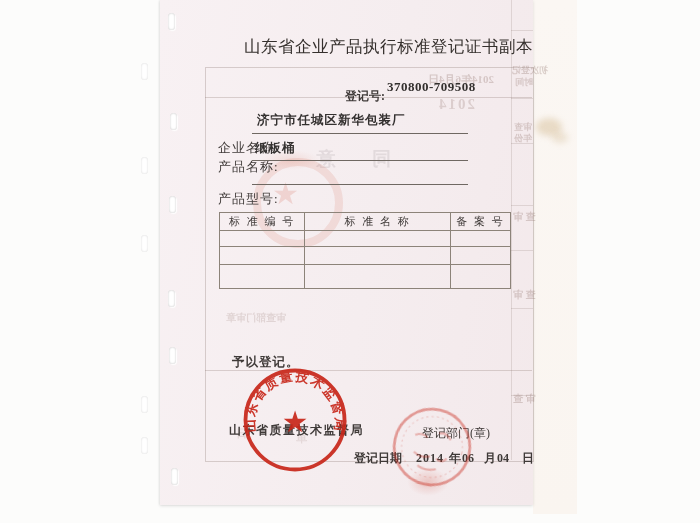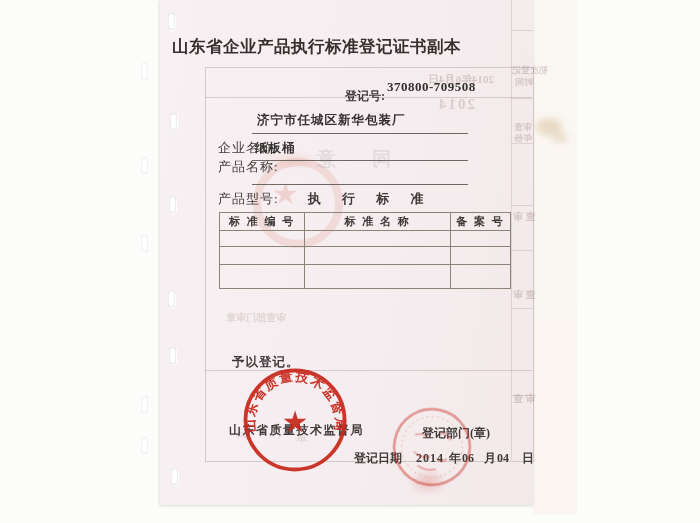--- a/index.html
+++ b/index.html
@@ -32,44 +32,44 @@
   .bleed{position:absolute;transform:scaleX(-1);color:rgba(150,122,115,.60);
     opacity:.55;white-space:nowrap;font-weight:600;}
   .bleed.gray{color:rgba(120,112,116,.55);}
   .bleed-ring{position:absolute;left:93px;top:158px;width:74px;height:74px;border-radius:50%;
     border:8px solid rgba(205,75,48,.12);}
   .bleed-star{position:absolute;left:112px;top:176px;font-size:30px;color:rgba(205,70,45,.16);
     transform:scaleX(-1);}
   .bleed-redchars{position:absolute;left:100px;top:150px;width:60px;height:20px;
     background:radial-gradient(ellipse,rgba(205,80,50,.12),rgba(205,80,50,0) 70%);}
   
-  .title{position:absolute;left:12px;top:36px;width:345px;text-align:left;
-    font-size:16.5px;font-weight:bold;letter-spacing:.5px;color:#35302d;}
+  .title{position:absolute;left:28px;top:36px;width:345px;text-align:right;
+    font-size:16.5px;font-weight:normal;letter-spacing:.5px;color:#35302d;}
   .regrow-label{position:absolute;left:185px;top:88px;font-size:12px;font-weight:600;}
   .regrow-value{position:absolute;left:227px;top:79px;font-size:13px;font-weight:bold;
     letter-spacing:.5px;color:#33302e;}
   .field-label{position:absolute;left:58px;font-size:13px;font-weight:400;letter-spacing:1px;margin-top:20px;}
   .field-value{position:absolute;font-size:12.5px;font-weight:600;letter-spacing:1px;color:#343130;}
   .u-line{position:absolute;left:92px;width:216px;height:1px;background:#6f6862;}
   .sec-head{position:absolute;left:130px;top:190px;width:160px;text-align:center;
     font-size:13px;font-weight:bold;letter-spacing:9px;}
   table.std{position:absolute;left:59px;top:212px;border-collapse:collapse;table-layout:fixed;}
   table.std td{border:1px solid #8c8379;padding:0;font-size:11px;overflow:visible;}
-  table.std tr.hdr td{height:17px;text-align:center;font-weight:bold;letter-spacing:2px;font-size:11px;}
+  table.std tr.hdr td{height:17px;text-align:center;font-weight:normal;letter-spacing:2px;font-size:11px;}
   table.std tr.r1 td{height:22px;}
   table.std tr.r2 td{height:15px;}
   table.std tr.r3 td{height:17px;}
   table.std tr.r4 td{height:23px;}
   td.c1{width:84px;} td.c2{width:145px;} td.c3{width:59px;}
   tr.r1 td.c1{white-space:nowrap;font-size:11.5px;text-indent:-19px;text-align:left;font-weight:600;}
   tr.r1 td.c2{padding-left:8px;font-weight:600;font-size:11.5px;letter-spacing:1px;}
   .stmt1{position:absolute;left:85px;top:330px;font-size:12.5px;font-weight:600;letter-spacing:.5px;}
   .stmt2{position:absolute;left:72px;top:354px;font-size:12.5px;font-weight:600;letter-spacing:1px;}
   .issuer{position:absolute;left:69px;top:422px;font-size:12px;font-weight:600;letter-spacing:1.5px;}
-  .dept{position:absolute;left:262px;top:425px;font-size:12px;font-weight:700;}
+  .dept{position:absolute;left:262px;top:425px;font-size:12px;font-weight:400;}
   .dateline{position:absolute;left:194px;top:450px;font-size:12px;font-weight:600;white-space:nowrap;text-align:right;}
   .dateline span{display:inline-block;}
   .d-label{margin-right:14px;}
   .d-y{margin-right:5px;letter-spacing:1px;}
   .d-yu{margin-right:1px;}
   .d-m{margin-right:10px;}
   .d-mu{margin-right:1px;}
   .d-d{margin-right:13px;}
   
   .seal-big{position:absolute;left:80px;top:365px;width:110px;height:110px;opacity:.92;}
@@ -141,21 +141,20 @@
     <div class="u-line" style="top:133px"></div>
 
     <span class="field-label" style="top:138px">产品名称:</span>
     <span class="field-value" style="left:95px;top:140px">纸板桶</span>
     <div class="u-line" style="top:160px"></div>
 
     <span class="field-label" style="top:170px">产品型号:</span>
     <span class="field-value" style="left:95px;top:165px"></span>
     <div class="u-line" style="top:184px"></div>
 
-    <div class="sec-head">执 行 标 准</div>
 
     <table class="std">
       <tbody>
           <tr class="hdr">
         <td class="c1">标 准 编 号</td>
         <td class="c2">标 准 名 称</td>
         <td class="c3">备 案 号</td>
       </tr>
       <tr class="r2">
         <td class="c1"></td>

